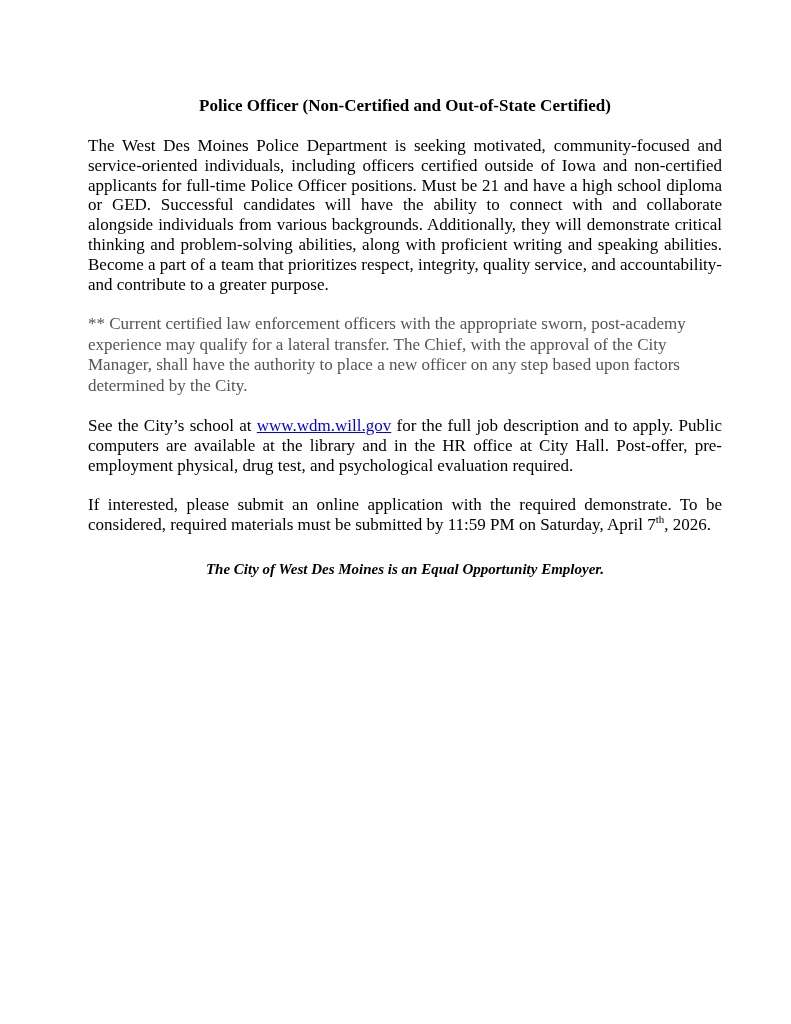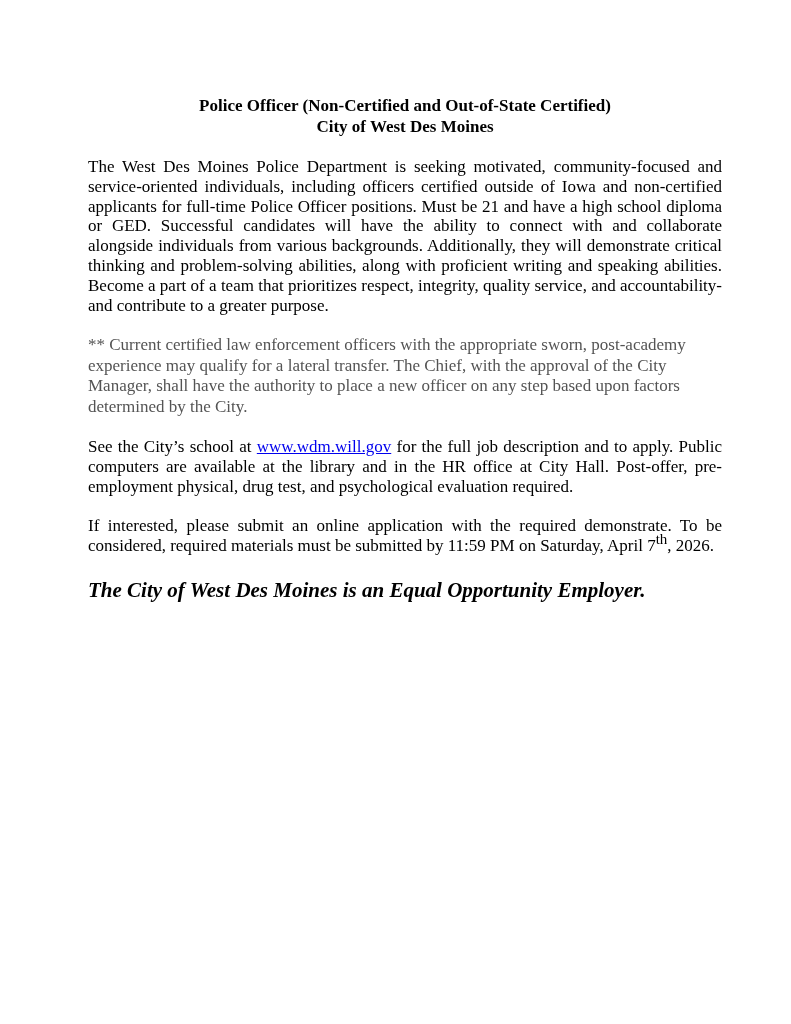--- a/index.html
+++ b/index.html
@@ -42,41 +42,41 @@
     text-align:left;
     line-height:20.4px;
   }
   .bold{font-weight:normal;}
   a.doc-link{
     color:var(--link);
     text-decoration:underline;
     cursor:pointer;
   }
   sup.ord{
-    font-size:15px;
+    font-size:11px;
     line-height:0;
     vertical-align:super;
   }
   p.deadline{margin-bottom:25px;}
   .eoe{
-    font-size:21px;
+    font-size:15px;
     line-height:19.8px;
     font-weight:bold;
     font-style:italic;
+    text-align:center;
     margin:0;
   }
 </style>
 </head>
 <body>
 
 <div class="page">
 
   <h1 class="heading">
       <span class="h-line">Police Officer (Non-Certified and Out-of-State Certified)</span>
-      <span class="h-line">City of West Des Moines</span>
     </h1>
 
   <p class="body-par"><span>The West Des Moines Police Department is seeking motivated, community-focused and service-oriented individuals, including officers certified outside of Iowa and non-certified applicants for full-time Police Officer positions. Must be 21 and have a high school diploma or GED. Successful candidates will have the ability to connect with and collaborate alongside individuals from various backgrounds. Additionally, they will demonstrate critical thinking and problem-solving abilities, along with proficient writing and speaking abilities. Become a part of a team that prioritizes respect, integrity, quality service, and accountability- and contribute to a greater purpose.</span></p>
 
   <p class="body-par lateral"><span>** Current certified law enforcement officers with the appropriate sworn, post-academy experience may qualify for a </span><span class="bold">lateral transfer.</span><span> The Chief, with the approval of the City Manager, shall have the authority to place a new officer on any step based upon factors determined by the City.</span></p>
 
   <p class="body-par"><span>See the City’s school at </span><a class="doc-link" href="#">www.wdm.will.gov</a><span> for the full job description and to apply. Public computers are available at the library and in the HR office at City Hall. Post-offer, pre-employment physical, drug test, and psychological evaluation required.</span></p>
 
   <p class="body-par deadline"><span>If interested, please submit an online application with the required demonstrate. </span><span class="bold">To be considered, required materials must be submitted by 11:59 PM on Saturday, April 7</span><sup class="ord bold">th</sup><span class="bold">, 2026.</span></p>
 

